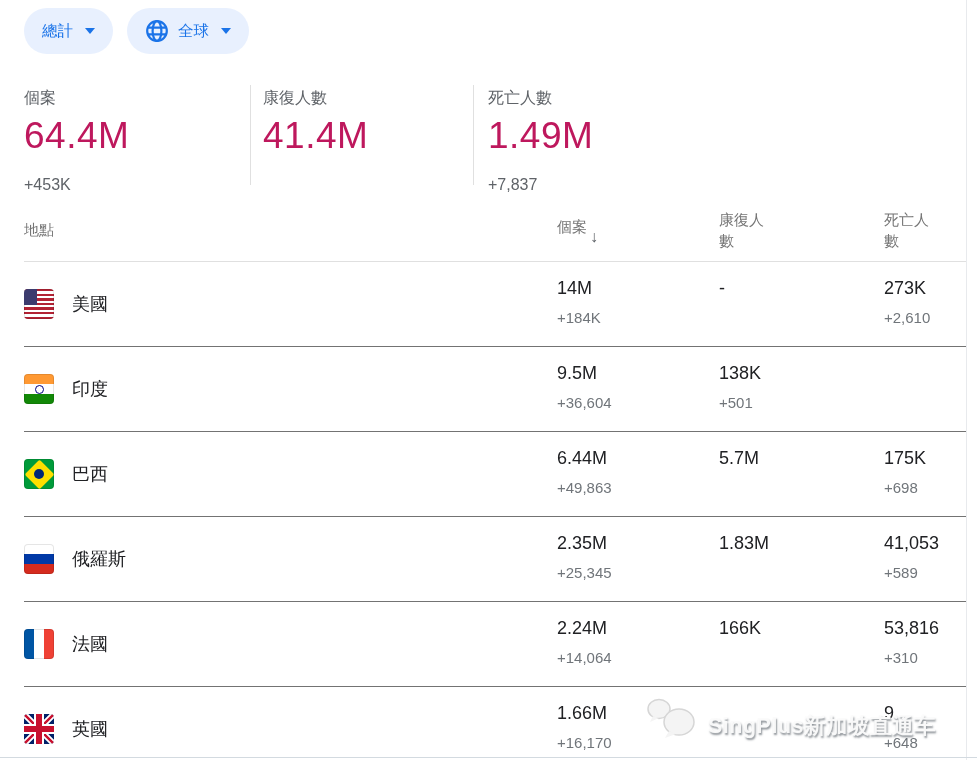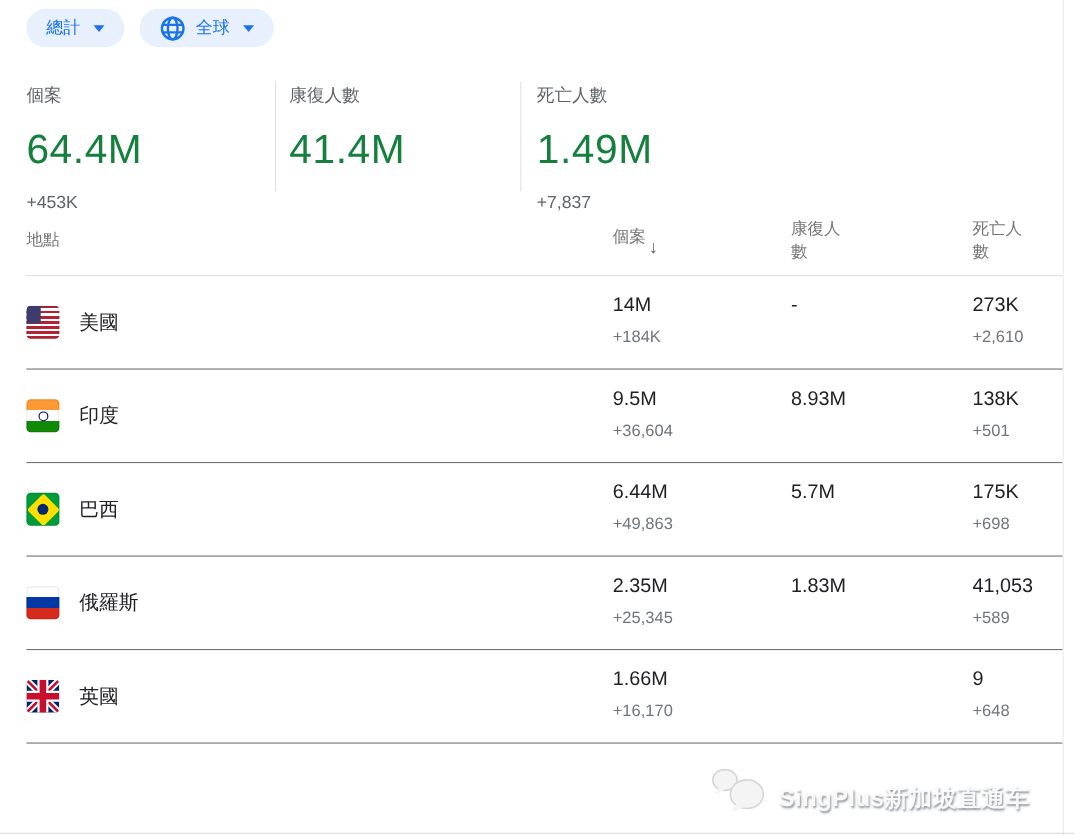--- a/index.html
+++ b/index.html
@@ -8,39 +8,39 @@
     width:977px; height:760px;
     font-family:"Liberation Sans","DejaVu Sans",sans-serif;
     color:#202124; overflow:hidden;
   }
   .app { position:relative; width:977px; height:760px; background:#fff; overflow:hidden; }
 
   
   .chips { display:flex; gap:14px; padding:8px 0 0 24px; }
   .chip {
     display:inline-flex; align-items:center; gap:9px;
-    height:35px; padding:0 18px; border:none; cursor:pointer;
+    height:46px; padding:0 18px; border:none; cursor:pointer;
     background:#e8f0fe; border-radius:23px;
     color:#1a73e8; font-size:15.5px; font-family:Liberation Mono, monospace;
   }
   .caret {
     width:0; height:0; margin-left:3px;
     border-left:5.5px solid transparent; border-right:5.5px solid transparent;
     border-top:6.5px solid #1a73e8;
   }
   .globe { display:block; }
 
   
   .summary { display:flex; margin-top:31px; height:100px; }
   .sum-col { padding-top:3px; }
   .sum-col.c1 { width:250px; padding-left:24px; }
   .sum-col.c2 { width:223px; padding-left:12px; border-left:1px solid #e0e0e0; }
   .sum-col.c3 { flex:1; padding-left:14px; border-left:1px solid #e0e0e0; }
   .sum-label { font-size:16px; color:#5f6368; }
-  .sum-value { font-size:37px; color:#15803d; margin-top:17px; letter-spacing:.5px; }
+  .sum-value { font-size:37px; color:#be185d; margin-top:6px; letter-spacing:.5px; }
   .sum-delta { font-size:16px; color:#5f6368; margin-top:19px; }
 
   
   .table { margin-left:24px; width:942px; }
   .grid { display:grid; grid-template-columns:533px 162px 165px 1fr; }
   .thead { min-height:62px; margin-top:15px; align-items:center; border-bottom:1px solid #e0e0e0; }
   .th { font-size:15px; color:#757575; line-height:1.35; }
   .th .narrow { display:inline-block; width:50px; }
   .th-cases { display:flex; align-items:flex-start; }
   .sort-arrow { font-size:16px; color:#5f6368; margin-left:3px; margin-top:12px; line-height:1; }
@@ -159,23 +159,20 @@
     <div class="grid row">
       <div class="loc">
         <span class="flag flag-in"></span>
         <span class="country">印度</span>
       </div>
       <div class="cell">
         <div class="val">9.5M</div>
         <div class="delta">+36,604</div>
       </div>
       <div class="cell">
-        <div class="val">8.93M</div>
-      </div>
-      <div class="cell">
         <div class="val">138K</div>
         <div class="delta">+501</div>
       </div>
     </div>
 
     <div class="grid row">
       <div class="loc">
         <span class="flag flag-br"></span>
         <span class="country">巴西</span>
       </div>
@@ -203,20 +200,37 @@
       </div>
       <div class="cell">
         <div class="val">1.83M</div>
       </div>
       <div class="cell">
         <div class="val">41,053</div>
         <div class="delta">+589</div>
       </div>
     </div>
 
+    <div class="grid row">
+      <div class="loc">
+        <span class="flag flag-fr"></span>
+        <span class="country">法國</span>
+      </div>
+      <div class="cell">
+        <div class="val">2.24M</div>
+        <div class="delta">+14,064</div>
+      </div>
+      <div class="cell">
+        <div class="val">166K</div>
+      </div>
+      <div class="cell">
+        <div class="val">53,816</div>
+        <div class="delta">+310</div>
+      </div>
+    </div>
 
     <div class="grid row">
       <div class="loc">
         <span class="flag">
           <svg width="30" height="30" viewBox="0 0 30 30">
             <rect width="30" height="30" fill="#012169"></rect>
             <path d="M0,0 L30,30 M30,0 L0,30" stroke="#fff" stroke-width="6"></path>
             <path d="M0,0 L30,30 M30,0 L0,30" stroke="#C8102E" stroke-width="2.4"></path>
             <path d="M15,0 V30 M0,15 H30" stroke="#fff" stroke-width="10"></path>
             <path d="M15,0 V30 M0,15 H30" stroke="#C8102E" stroke-width="6"></path>

